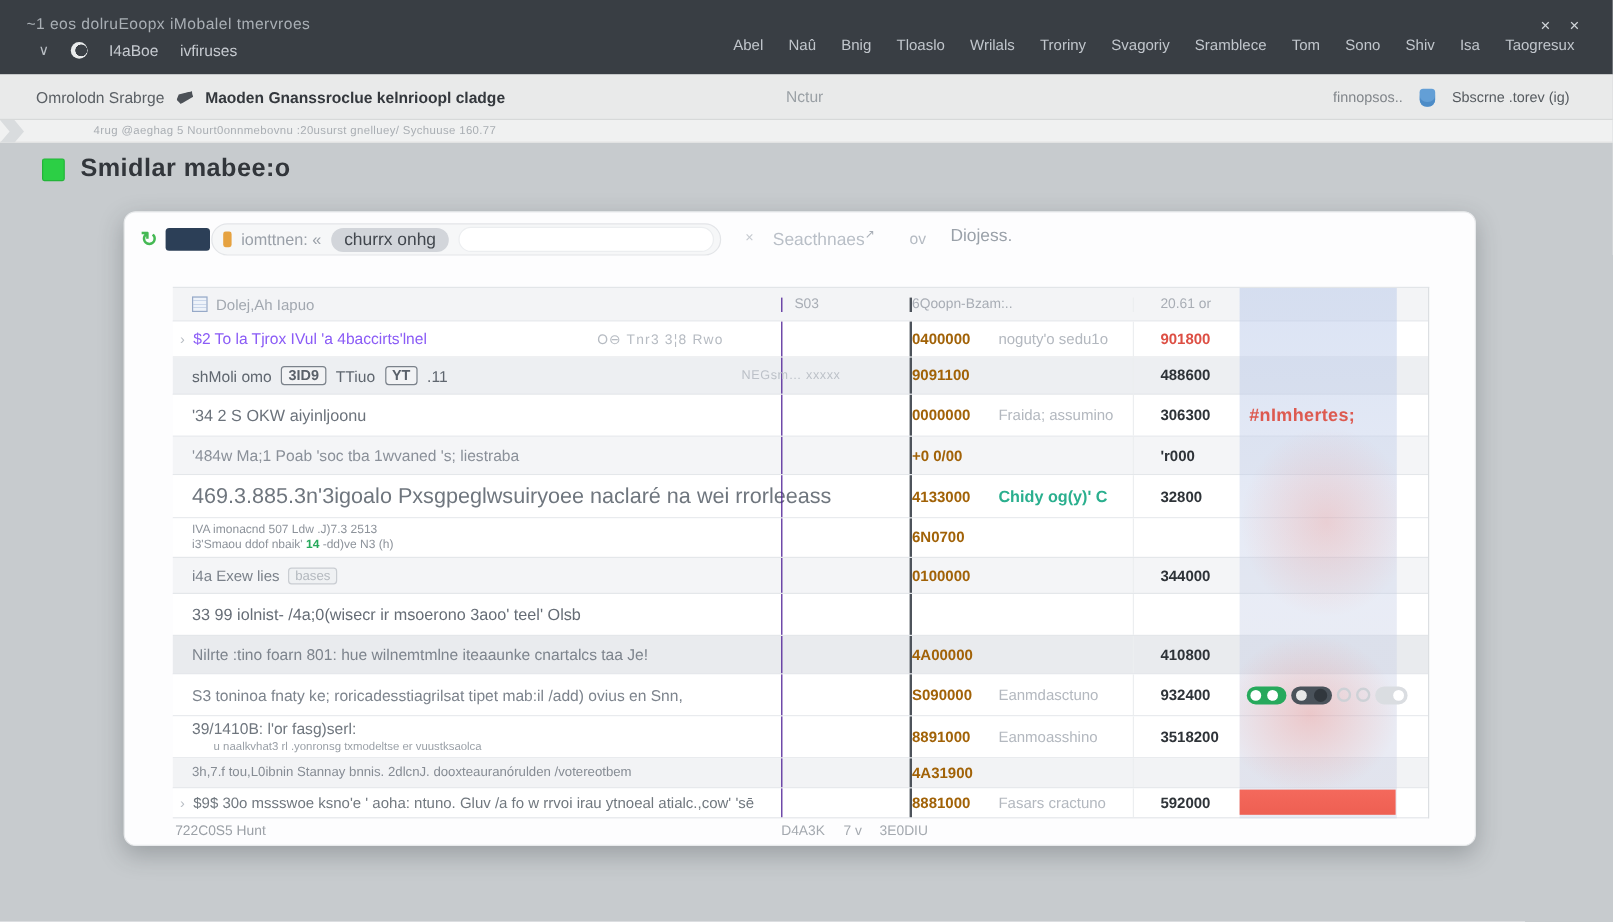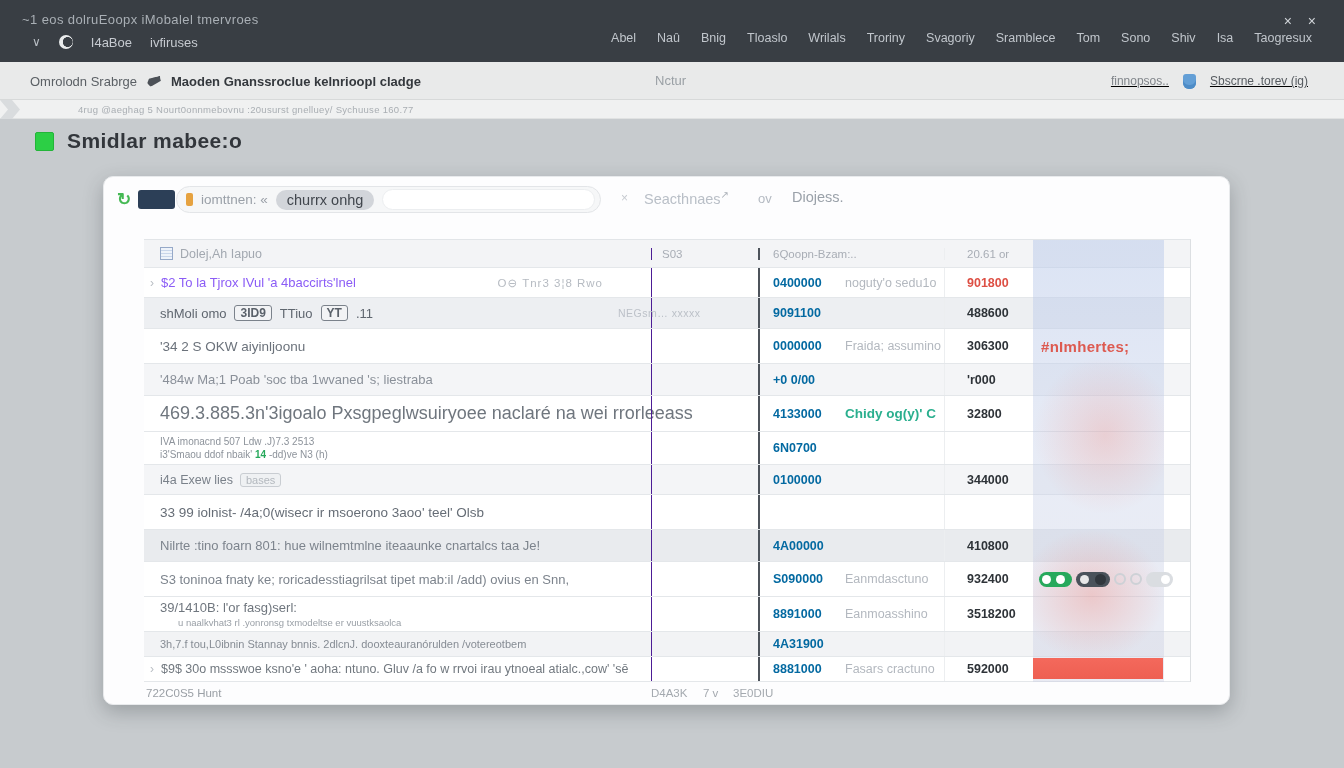--- a/index.html
+++ b/index.html
@@ -21,21 +21,21 @@
   .menurow-right { position:absolute; right:32px; top:31px; display:flex; gap:21px; color:#c1c6cc; font-size:12.5px; }
   .menurow-right span { white-space:nowrap; }
   
   #toolbar { position:absolute; left:0; top:62px; width:1344px; height:38px; background:#e9eaea; border-bottom:1px solid #d7d9d9; }
   .tb-left { position:absolute; left:30px; top:0; height:38px; display:flex; align-items:center; gap:10px; }
   .tb-left .lbl { font-size:13px; color:#5b6065; }
   .pen-icon { width:14px; height:9px; background:#4c5157;
     clip-path: polygon(0 55%, 18% 10%, 100% 0, 100% 55%, 20% 100%); transform:rotate(-10deg); }
   .tb-left .doc { font-size:13px; font-weight:bold; color:#34383d; }
   .tb-center { position:absolute; left:655px; top:11px; font-size:13px; color:#9aa0a5; }
-  .tb-right { position:absolute; right:36px; top:0; height:38px; display:flex; align-items:center; gap:14px;text-decoration:underline; }
+  .tb-right { position:absolute; right:36px; top:0; height:38px; display:flex; align-items:center; gap:14px; }
   .tb-right .r1 { font-size:12px; color:#80858a; }
   .shield-icon { width:13px; height:15px; background:#639fd6; border-radius:3px 3px 6px 6px;
     box-shadow: inset 0 -4px 0 #4d8cc7; }
   .tb-right .r2 { font-size:12px; color:#565b60; }
   
   #breadcrumb { position:absolute; left:0; top:100px; width:1344px; height:19px; background:#f0f1f1; border-bottom:1px solid #e0e2e2; }
   .bc-arrow { position:absolute; left:0; top:0; width:20px; height:19px; background:#d9dcde;
     clip-path: polygon(0 0, 60% 0, 100% 50%, 60% 100%, 0 100%, 40% 50%); }
   .bc-text { position:absolute; left:78px; top:4px; font-size:9.5px; color:#a9aeb3; letter-spacing:.3px; }
   
@@ -58,30 +58,30 @@
   .flt-search { position:absolute; left:540px; top:12px; font-size:14.5px; color:#b9bfc7; }
   .flt-search sup { font-size:10px; color:#a8aeb6; }
   .flt-sort { position:absolute; left:654px; top:14px; font-size:13px; color:#b4bac2; }
   .flt-dialogs { position:absolute; left:688px; top:12px; font-size:14.5px; color:#9aa1a9; }
   
   #table { position:absolute; left:40px; top:62px; width:1047px; border-top:1px solid #e2e5e8; border-right:1px solid #dcdfe2; }
   .trow, .thead { display:flex; border-bottom:1px solid #e4e7ea; position:relative; }
   .thead { height:28px; background:#f3f4f6; align-items:center; }
   .c-name { width:507px; padding-left:16px; display:flex; align-items:center; gap:7px; }
   .c-s03 { width:107px; padding-left:10px; border-left:1px solid #4c1d95; display:flex; align-items:flex-start; }
-  .c-val { width:186px; border-left:2px solid #4d535b; padding-left:13px; display:flex; align-items:center; }
+  .c-val { width:186px; border-left:2px solid #4d535b; display:flex; align-items:center; }
   .c-val2 { width:89px; border-left:1px solid #eceef0; padding-left:22px; display:flex; align-items:center;
     font-weight:bold; font-size:12.5px; color:#2e3338; }
   .c-band { width:131px; position:relative; z-index:4; display:flex; align-items:center; }
   .c-gap { flex:1; }
   .sheet-icon { width:13px; height:13px; border:1px solid #96a9c8;
     background: repeating-linear-gradient(180deg,#eef3fa 0 2px,#c9d6ea 2px 3px); }
   .h-name { font-size:12.5px; color:#a2a8b0; }
   .h-sub { font-size:11.5px; color:#a8adb5; }
-  .num { display:inline-block; min-width:72px; font-weight:bold; font-size:12.5px; color:#0369a1; white-space:nowrap; }
+  .num { display:inline-block; min-width:72px; font-weight:bold; font-size:12.5px; color:#a16207; white-space:nowrap; }
   .sub { color:#b3b8bf; font-size:12.5px; white-space:nowrap; }
   .teal { color:#2aaf8e; font-weight:bold; font-size:13.5px; white-space:nowrap; }
   .red-val { color:#dd4f44 !important; }
   .nm { white-space:nowrap; }
   .chev { color:#b9bec4; font-size:12px; margin-left:-10px; }
   .meta { margin-left:auto; margin-right:48px; color:#b6bbc2; font-size:11.5px; letter-spacing:1px; white-space:nowrap; }
   .meta-abs { position:absolute; left:474px; top:50%; transform:translateY(-50%); color:#bcc1c8; font-size:10.5px; letter-spacing:.5px; }
   .keycap { border:1.5px solid #7b828b; border-radius:3px; padding:0 5px; font-size:12px; font-weight:bold; color:#5a616a; background:#f2f3f5; }
   .tagbox { border:1px solid #c9cdd2; background:#eff1f3; border-radius:3px; padding:0 5px; font-size:11px; color:#b3b8be; }
   .two-line { flex-direction:column; align-items:flex-start; justify-content:center; gap:2px; }

